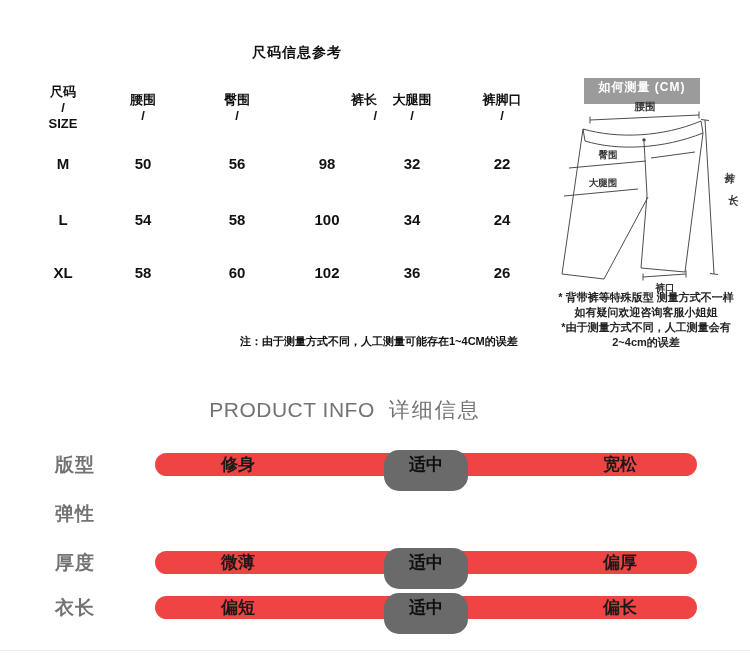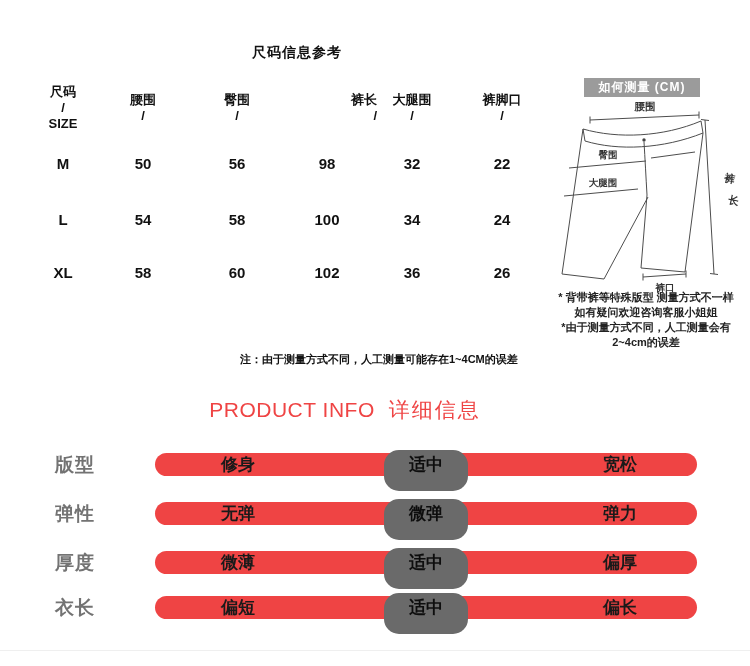--- a/index.html
+++ b/index.html
@@ -21,39 +21,39 @@
   .c3{left:277px;width:100px;text-align:right;}
   .c4{left:362px;width:100px;}
   .c5{left:452px;width:100px;}
   .th.t3{top:84px;}
   .th.t2{top:92px;}
   .td{position:absolute;text-align:center;font-size:15px;font-weight:bold;color:#111;white-space:nowrap;}
   .row-m .td{top:155px;}
   .row-l .td{top:211px;}
   .row-xl .td{top:264px;}
   .size-note{
-    position:absolute;left:240px;top:352px;width:290px;
+    position:absolute;left:240px;top:334px;width:290px;
     font-size:11px;font-weight:bold;color:#111;white-space:nowrap;
   }
   
   .mg-banner{
-    position:absolute;left:584px;top:78px;width:116px;height:19px;
+    position:absolute;left:584px;top:78px;width:116px;height:26px;
     background:#9b9b9b;color:#ffffff;font-size:12px;font-weight:bold;
     line-height:19px;text-align:center;letter-spacing:1px;
   }
   .pants-svg{position:absolute;left:558px;top:98px;width:195px;height:205px;}
   .pants-svg text{font-family:"Liberation Sans","DejaVu Sans",sans-serif;font-weight:bold;fill:#333;}
   .mg-notes{
     position:absolute;left:540px;top:290px;width:212px;
     font-size:11px;line-height:15px;text-align:center;color:#222;font-weight:bold;
   }
   
   .pi-title{
     position:absolute;left:0;top:396px;width:690px;text-align:center;
-    font-size:21px;color:#ef4444;letter-spacing:.5px;
+    font-size:21px;color:#737373;letter-spacing:.5px;
   }
   .pi-title .pi-zh{margin-left:14px;letter-spacing:2px;}
   .attr-row{position:absolute;left:0;width:750px;height:23px;}
   .attr-label{
     position:absolute;left:55px;top:-1px;font-size:19px;font-weight:bold;
     color:#737373;letter-spacing:1px;line-height:25px;white-space:nowrap;
   }
   .attr-bar{
     position:absolute;left:155px;top:0;width:542px;height:23px;
     background:#ef4444;border-radius:12px;
@@ -186,25 +186,20 @@
     <div class="attr-label">版型</div>
     <div class="attr-bar">
       <span class="opt opt-l">修身</span>
       <span class="pill"><span>适中</span></span>
       <span class="opt opt-r">宽松</span>
     </div>
   </div>
 
   <div class="attr-row" style="top:502px">
     <div class="attr-label">弹性</div>
-    <div class="attr-bar">
-      <span class="opt opt-l">无弹</span>
-      <span class="pill"><span>微弹</span></span>
-      <span class="opt opt-r">弹力</span>
-    </div>
   </div>
 
   <div class="attr-row" style="top:551px">
     <div class="attr-label">厚度</div>
     <div class="attr-bar">
       <span class="opt opt-l">微薄</span>
       <span class="pill"><span>适中</span></span>
       <span class="opt opt-r">偏厚</span>
     </div>
   </div>

